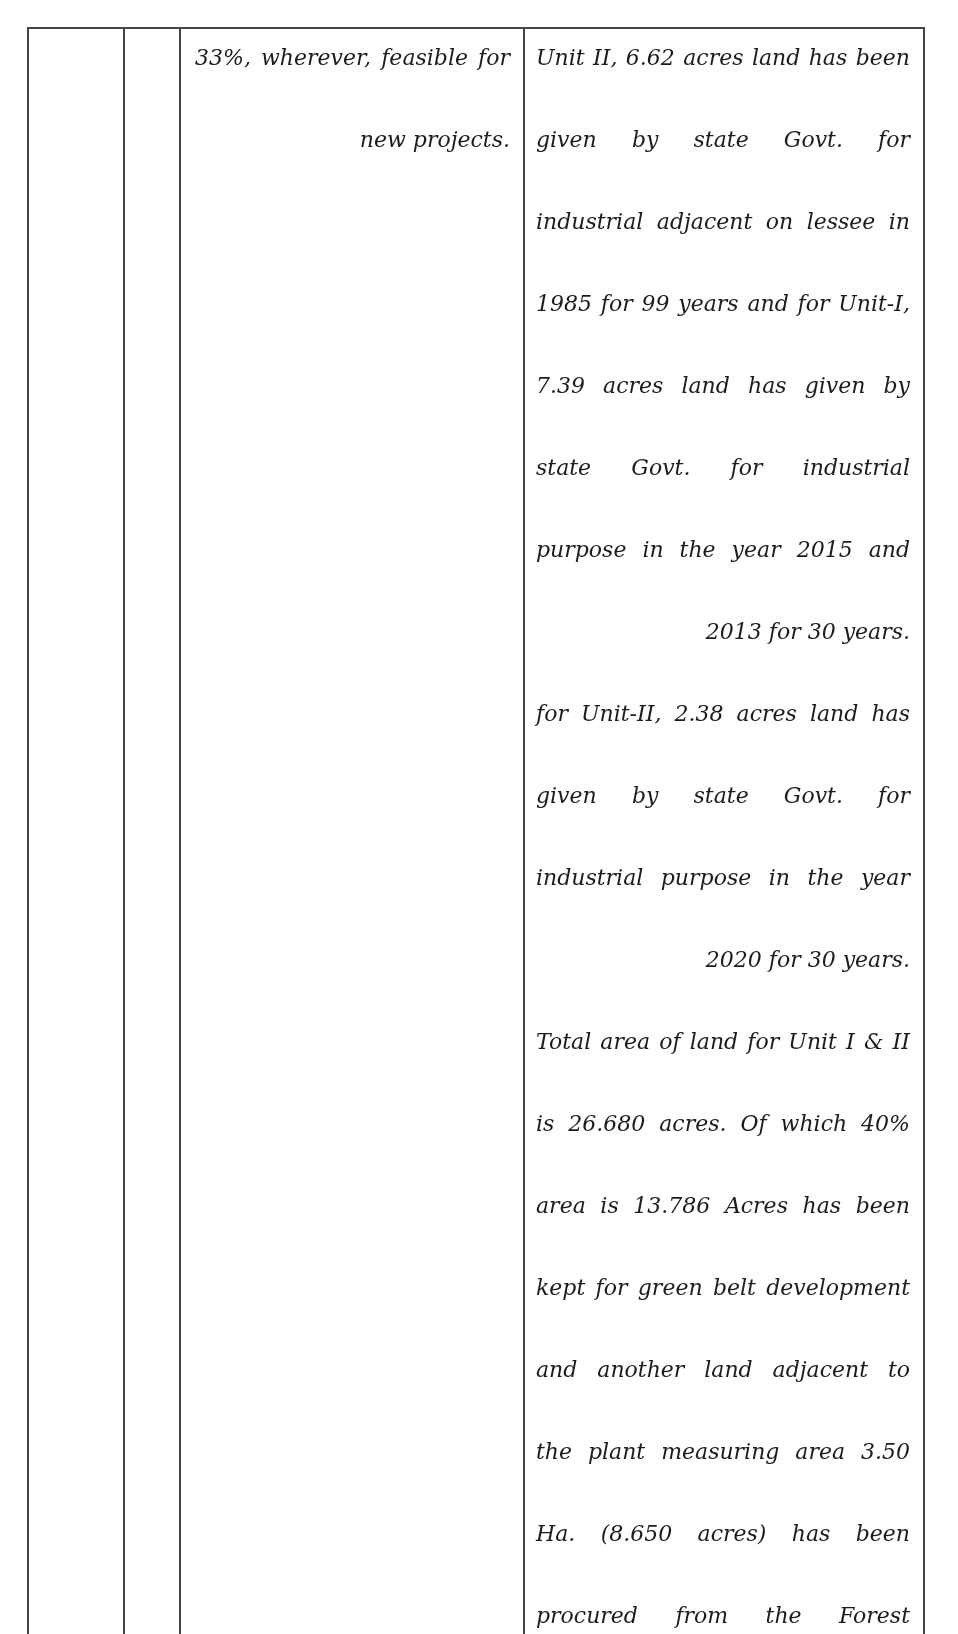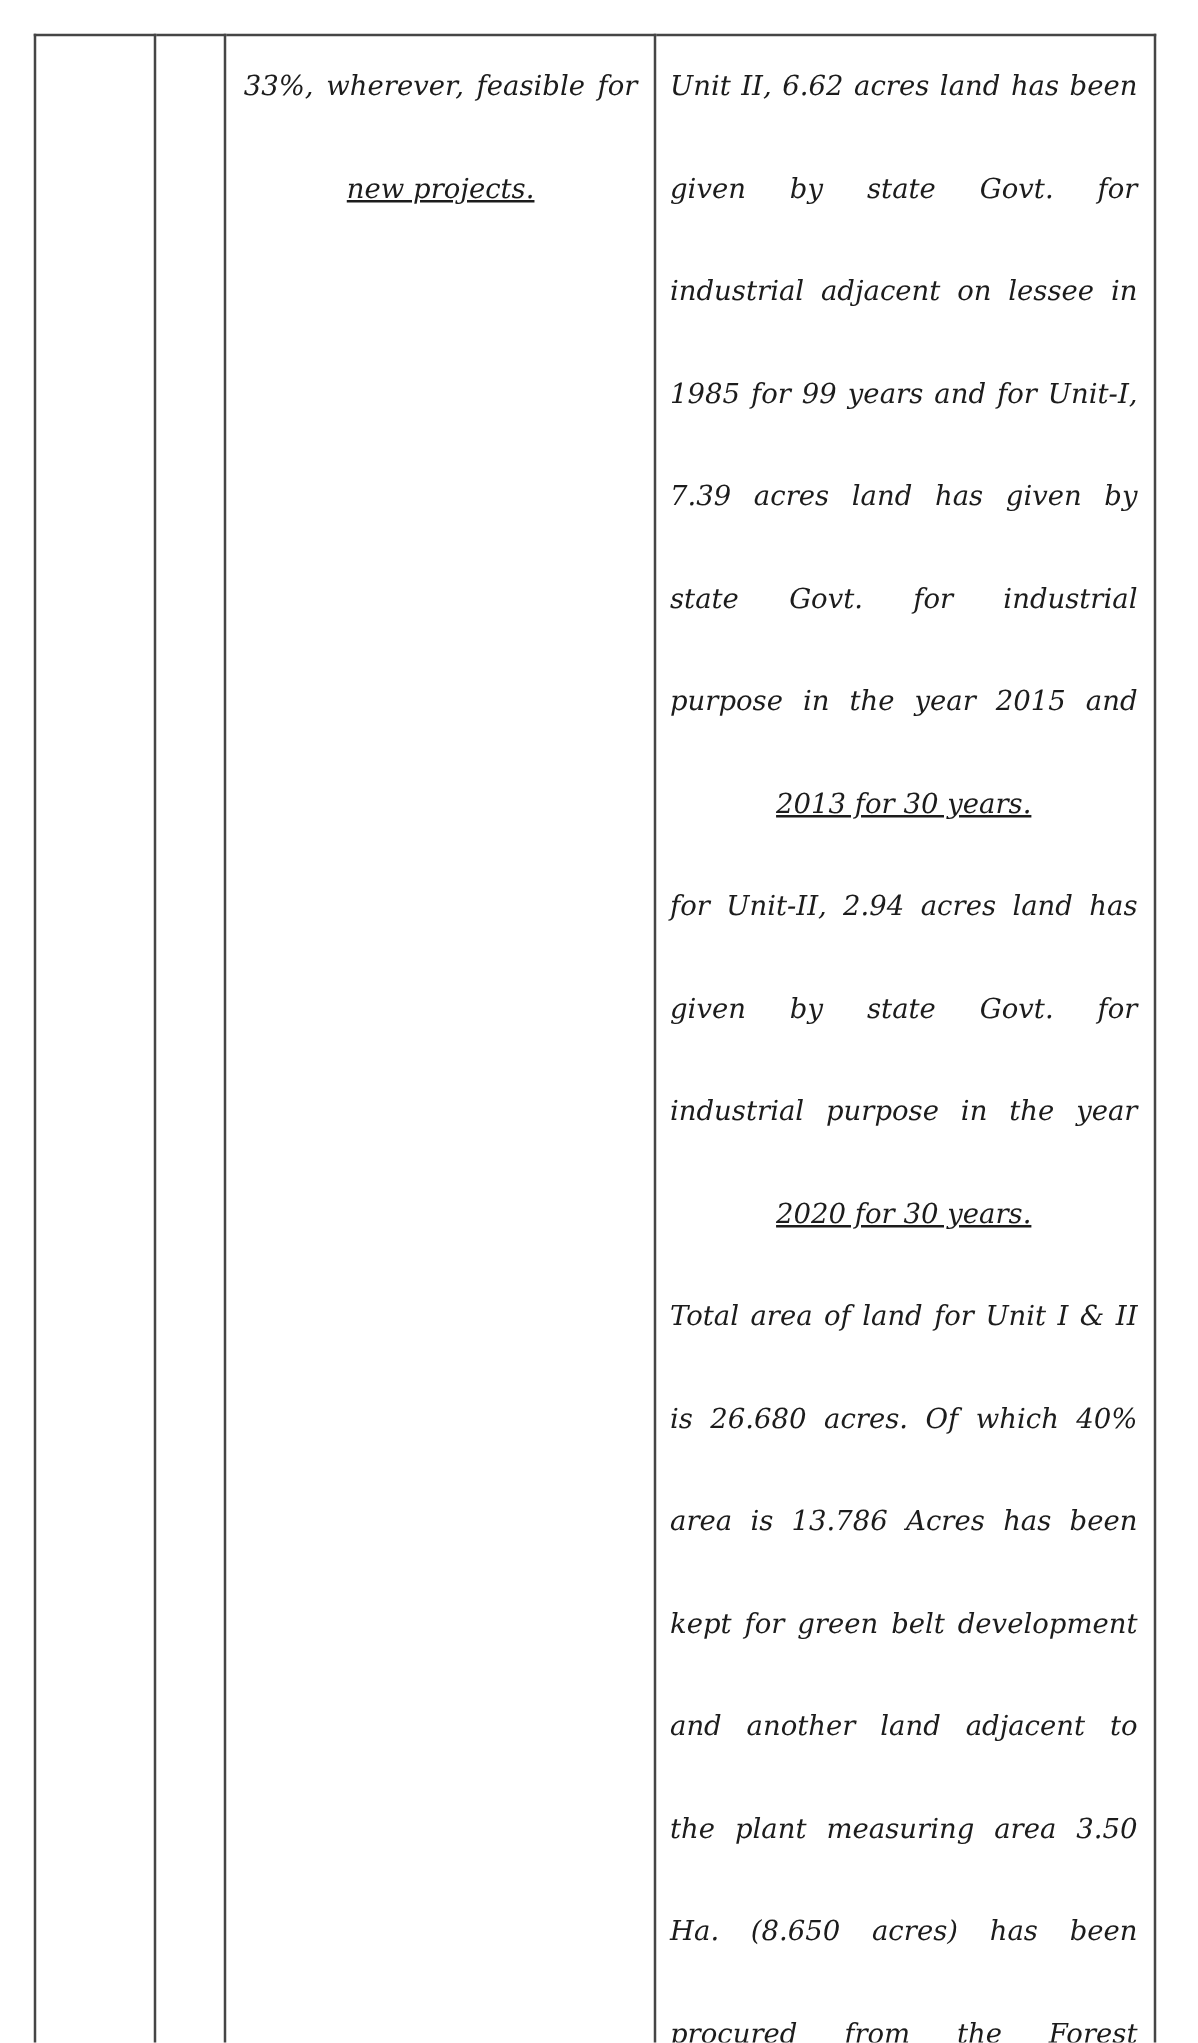--- a/index.html
+++ b/index.html
@@ -29,27 +29,27 @@
     font-style: italic;
     font-size: 22px;
     line-height: 41px;
     overflow: hidden;
   }
   td.cell-sno   { padding: 4px 6px; }
   td.cell-item  { padding: 4px 4px 4px 10px; }
   td.cell-cond  { padding: 4px 13px 8px 14px; }
   td.cell-comp  { padding: 4px 13px 8px 11px; }
 
-  .para { margin: 16px 0 41px 0; }
+  .para { margin: 4px 0 41px 0; }
   .para:last-child { margin-bottom: 0; }
 
   
   .line { text-align: justify; white-space: normal; }
   .line::after { content: ""; display: inline-block; width: 100%; height: 0; }
-  .line.last { text-align: center; text-decoration: underline; }
+  .line.last { text-align: right; }
   .line.last::after { content: none; }
 </style>
 </head>
 <body style="--text-color: #1c1c1c; --border-color: #454545; background: rgb(255, 255, 255);">
 
 <table class="doc-table">
   <colgroup>
     <col style="width:96px">
     <col style="width:56px">
     <col style="width:344px">
@@ -70,21 +70,21 @@
             <div class="line">Unit II, 6.62 acres land has been</div>
             <div class="line">given by state Govt. for</div>
             <div class="line">industrial adjacent on lessee in</div>
             <div class="line">1985 for 99 years and for Unit-I,</div>
             <div class="line">7.39 acres land has given by</div>
             <div class="line">state Govt. for industrial</div>
             <div class="line">purpose in the year 2015 and</div>
             <div class="line last">2013 for 30 years.</div>
           </div>
           <div class="para">
-            <div class="line">for Unit-II, 2.94 acres land has</div>
+            <div class="line">for Unit-II, 2.38 acres land has</div>
             <div class="line">given by state Govt. for</div>
             <div class="line">industrial purpose in the year</div>
             <div class="line last">2020 for 30 years.</div>
           </div>
           <div class="para">
             <div class="line">Total area of land for Unit I &amp; II</div>
             <div class="line">is 26.680 acres. Of which 40%</div>
             <div class="line">area is 13.786 Acres has been</div>
             <div class="line">kept for green belt development</div>
             <div class="line">and another land adjacent to</div>

